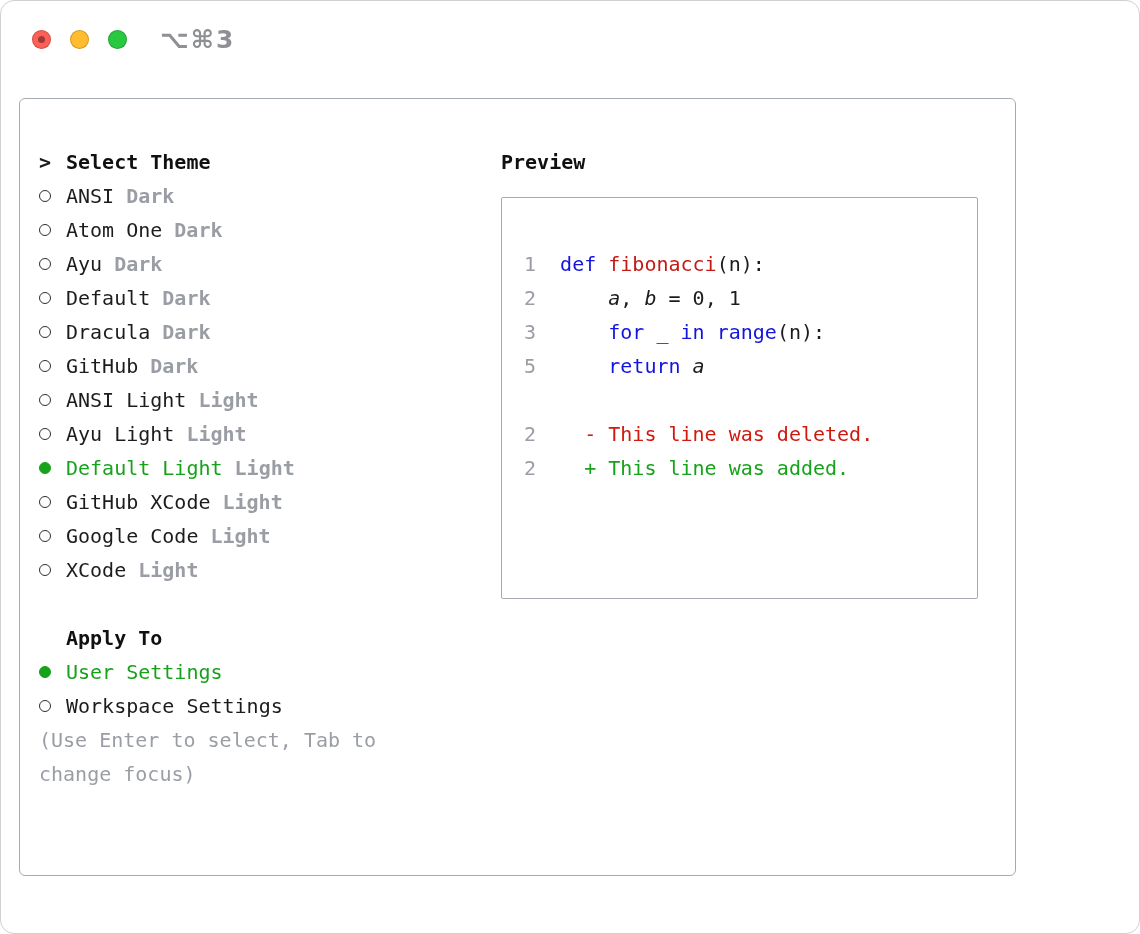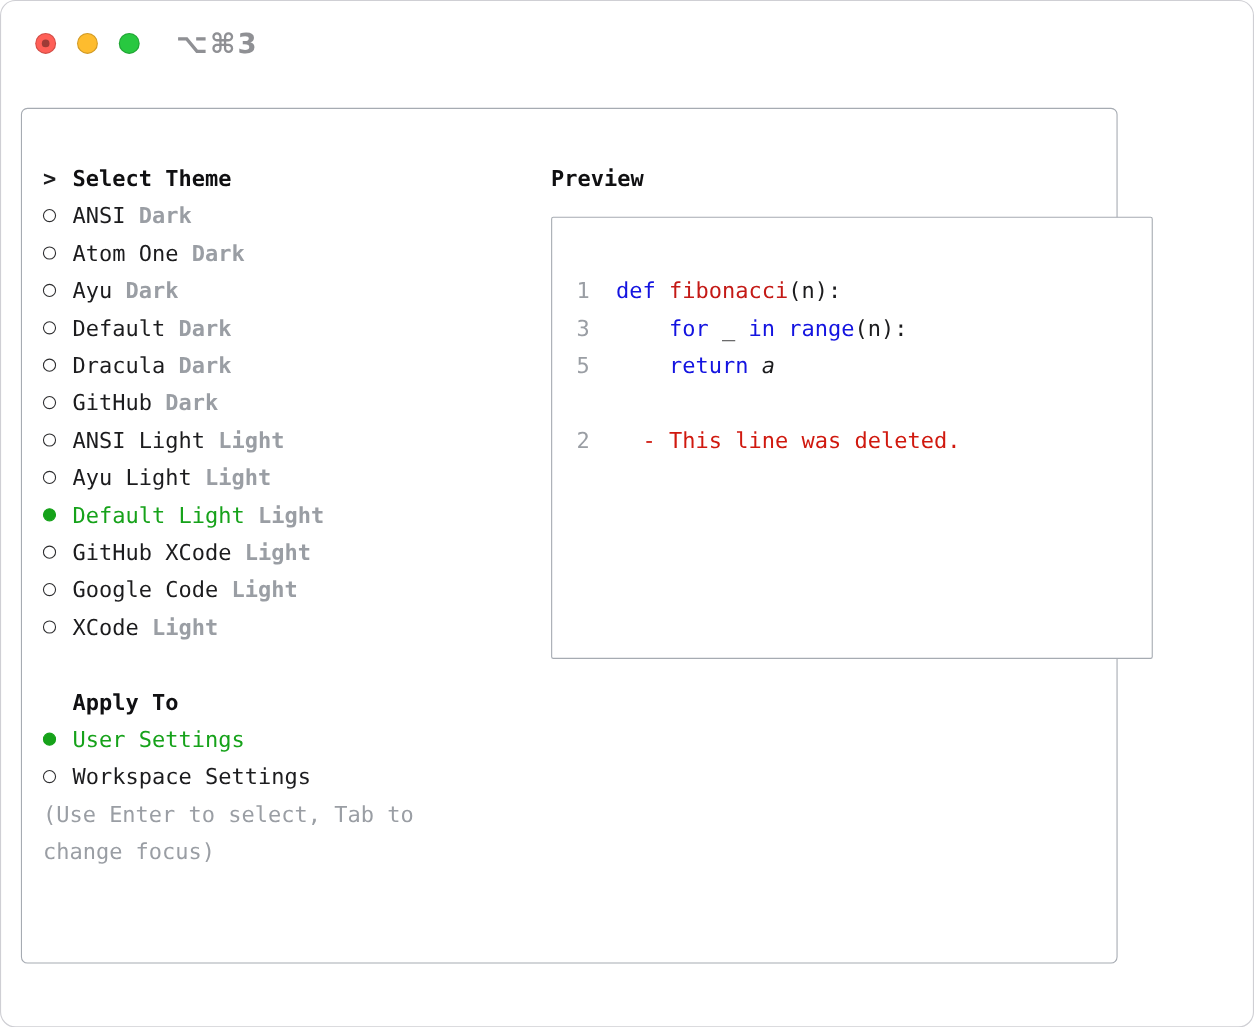--- a/index.html
+++ b/index.html
@@ -43,21 +43,21 @@
   .row.selected .circle{background:var(--green);border-color:var(--green);}
   .row.selected .t-name,.row.selected .a-label{color:var(--green);}
   .hdr{font-weight:bold;color:#101012;}
   .prompt{font-weight:bold;}
   .t-variant{color:var(--muted);margin-left:12px;white-space:pre;font-weight:bold;}
   .t-name,.a-label{white-space:pre;}
   .apply-block{margin-top:34px;}
   .hint{width:400px;line-height:34px;color:var(--muted);}
   
   .preview-box{
-    margin-top:18px;width:547px;min-height:402px;
+    margin-top:18px;width:477px;min-height:402px;
     border:1.5px solid var(--border);border-radius:2px;
     padding:49px 10px 46px 22px;background:#fff;
   }
   .pline{height:34px;line-height:34px;white-space:pre;}
   .ln{display:inline-block;width:3ch;color:var(--muted);}
   .tok-kw{color:var(--keyword);}
   .tok-fn{color:var(--function);}
   .tok-var{font-style:italic;}
   .tok-ctx{color:var(--muted);}
   .tok-del{color:var(--deleted);}
@@ -206,22 +206,24 @@
       <div class="hint">(Use Enter to select, Tab to change focus)</div>
     </div>
 
     <div class="right-col">
       <div class="row">
         <span class="hdr">Preview</span>
       </div>
       <div class="preview-box">
         <div>
             <div class="pline"><span class="ln">1</span><span class="tok-kw">def</span><span> </span><span class="tok-fn">fibonacci</span><span>(n):</span></div>
+            <div class="pline"><span class="ln">2</span><span>    </span><span class="tok-var">a</span><span>, </span><span class="tok-var">b</span><span> = 0, 1</span></div>
             <div class="pline"><span class="ln">3</span><span>    </span><span class="tok-kw">for</span><span> _ </span><span class="tok-kw">in</span><span> </span><span class="tok-kw">range</span><span>(n):</span></div>
             <div class="pline"><span class="ln">5</span><span>    </span><span class="tok-kw">return</span><span> </span><span class="tok-var">a</span></div>
             <div class="pline"><span class="ln"></span></div>
             <div class="pline"><span class="ln">2</span><span class="tok-del">  - This line was deleted.</span></div>
+            <div class="pline"><span class="ln">2</span><span class="tok-add">  + This line was added.</span></div>
           </div>
       </div>
     </div>
 
   </div>
 </div>
 
 </body></html>

